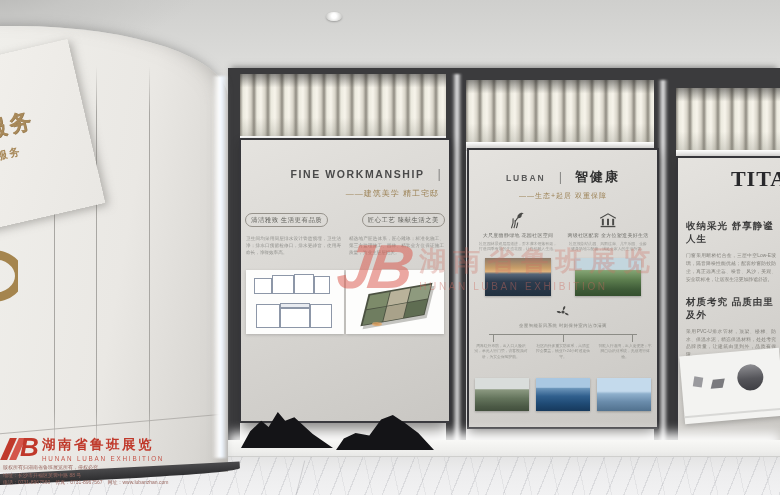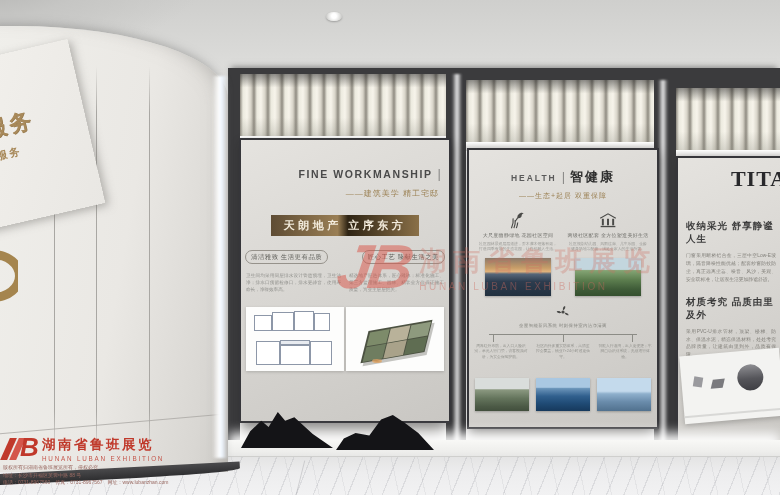--- a/index.html
+++ b/index.html
@@ -34,21 +34,21 @@
     filter:blur(1px);opacity:.9;}
 
   
   .panel{position:absolute;border:2px solid #36363a;
     background:linear-gradient(155deg,#e5e3df 0%,#d6d4d0 55%,#c9c7c3 100%);
     box-shadow:2px 5px 10px rgba(20,20,20,.3);}
   .p1{left:239px;top:138px;width:208px;height:281px;}
   .p2{left:467px;top:148px;width:188px;height:277px;}
   .p3{left:676px;top:156px;width:104px;height:282px;border-right:none;}
 
-  .p-title{display:flex;align-items:baseline;justify-content:flex-end;gap:5px;color:#3c3c3c;}
+  .p-title{display:flex;align-items:baseline;justify-content:flex-end;gap:13px;color:#3c3c3c;}
   .p1 .p-title{margin:26px 8px 0 0;}
   .t-en{font-size:10.5px;font-weight:bold;letter-spacing:1.6px;color:#4a4a4a;}
   .t-div{font-size:13px;color:#8a8a88;font-weight:300;}
   .t-cn{font-size:16px;font-weight:bold;letter-spacing:2px;color:#2f2f2f;}
   .p-sub{text-align:right;margin:7px 10px 0 0;font-size:8px;letter-spacing:1px;color:#9c8255;}
   .brand-badge{margin:16px auto 0 auto;width:fit-content;padding:3px 13px;
     background:linear-gradient(90deg,#5e4c34,#9a7f55 45%,#2e2414 52%,#8a7048);
     color:#f3ecdd;font-size:11px;font-weight:bold;letter-spacing:3.5px;}
   .pill-row{display:flex;justify-content:space-between;margin:14px 4px 0 4px;}
   .pill{border:0.8px solid #96928b;border-radius:8px;padding:1.5px 5px;
@@ -200,21 +200,20 @@
     <div class="abs mullion-glow" style="left:224px;top:6px;height:382px;"></div>
     <div class="abs mullion-glow" style="left:430px;top:12px;height:376px;"></div>
   </div>
 
   <section class="panel p1">
     <div class="p-title">
       <span class="t-en">FINE WORKMANSHIP</span>
       <span class="t-div">|</span>
     </div>
     <div class="p-sub">——建筑美学 精工宅邸</div>
-    <div class="brand-badge">天朗地产  立序东方</div>
     <div class="pill-row">
       <span class="pill">清洁雅致 生活更有品质</span>
       <span class="pill">匠心工艺 臻献生活之美</span>
     </div>
     <div class="para-row">
       <p>卫生间均采用同层排水设计管道预埋，卫生洁净；排水口预留检修口，排水更静音，使用寿命长，净噪效率高。</p>
       <p>精选地产匠造体系，匠心雕琢；标准化施工、第三方监理施工、园林、精装全方位保证施工质量，为业主层层把关。</p>
     </div>
     <div class="img-row">
       <div class="img-frame">
@@ -236,21 +235,21 @@
             <span style="background:#a9a28a;"></span>
             <span style="background:#5f6d52;"></span>
         </div>
         <div class="dot-orange"></div>
       </div>
     </div>
   </section>
 
   <section class="panel p2">
     <div class="p-title">
-      <span class="t-en">HEALTH</span>
+      <span class="t-en">LUBAN</span>
       <span class="t-div">|</span>
       <span class="t-cn">智健康</span>
     </div>
     <div class="p-sub">——生态+起居 双重保障</div>
     <div class="h-cols">
       <div class="h-col">
         <svg class="h-icon" viewBox="0 0 24 22">
           <path class="ink" d="M13 4c1.6-2.2 4.6-2.4 6-1-1.6.3-2.4 1.2-2.5 2.6-.1 2.6-2.3 3.6-4.3 3.3L9 13l-1-.4 3.4-5.2c-.4-1.3.5-2.7 1.6-3.4z"></path>
           <path class="stroke" d="M4 21c2-4 2.5-8 2-12M7 21c1.2-3.4 2-6.5 1.6-10M10 21c.8-2.4 1.6-4.8 1.6-7"></path>
         </svg>

